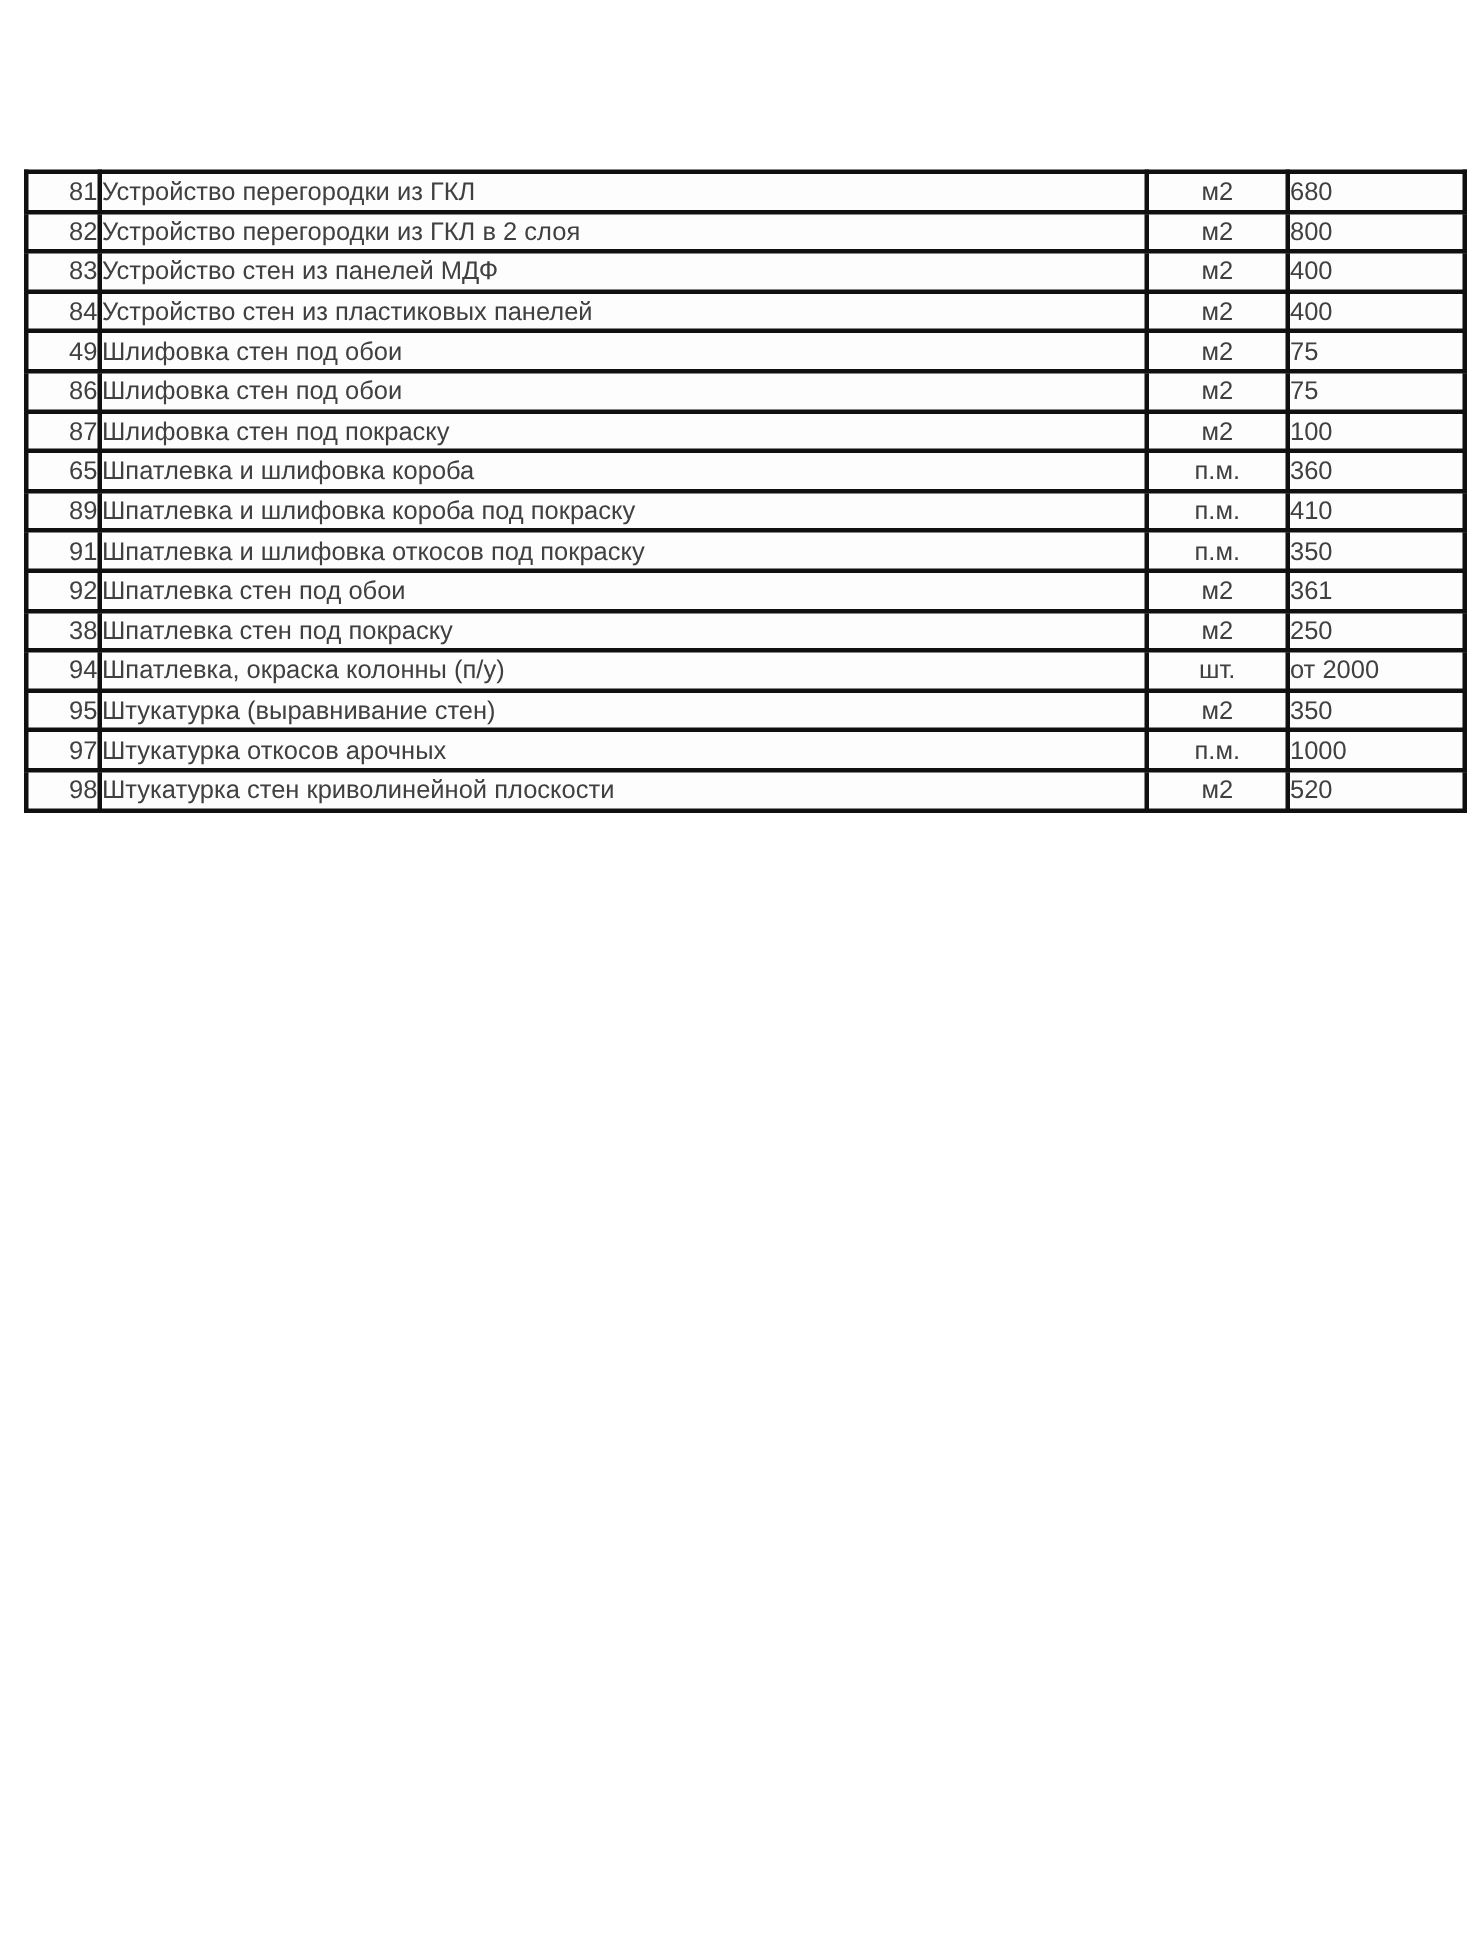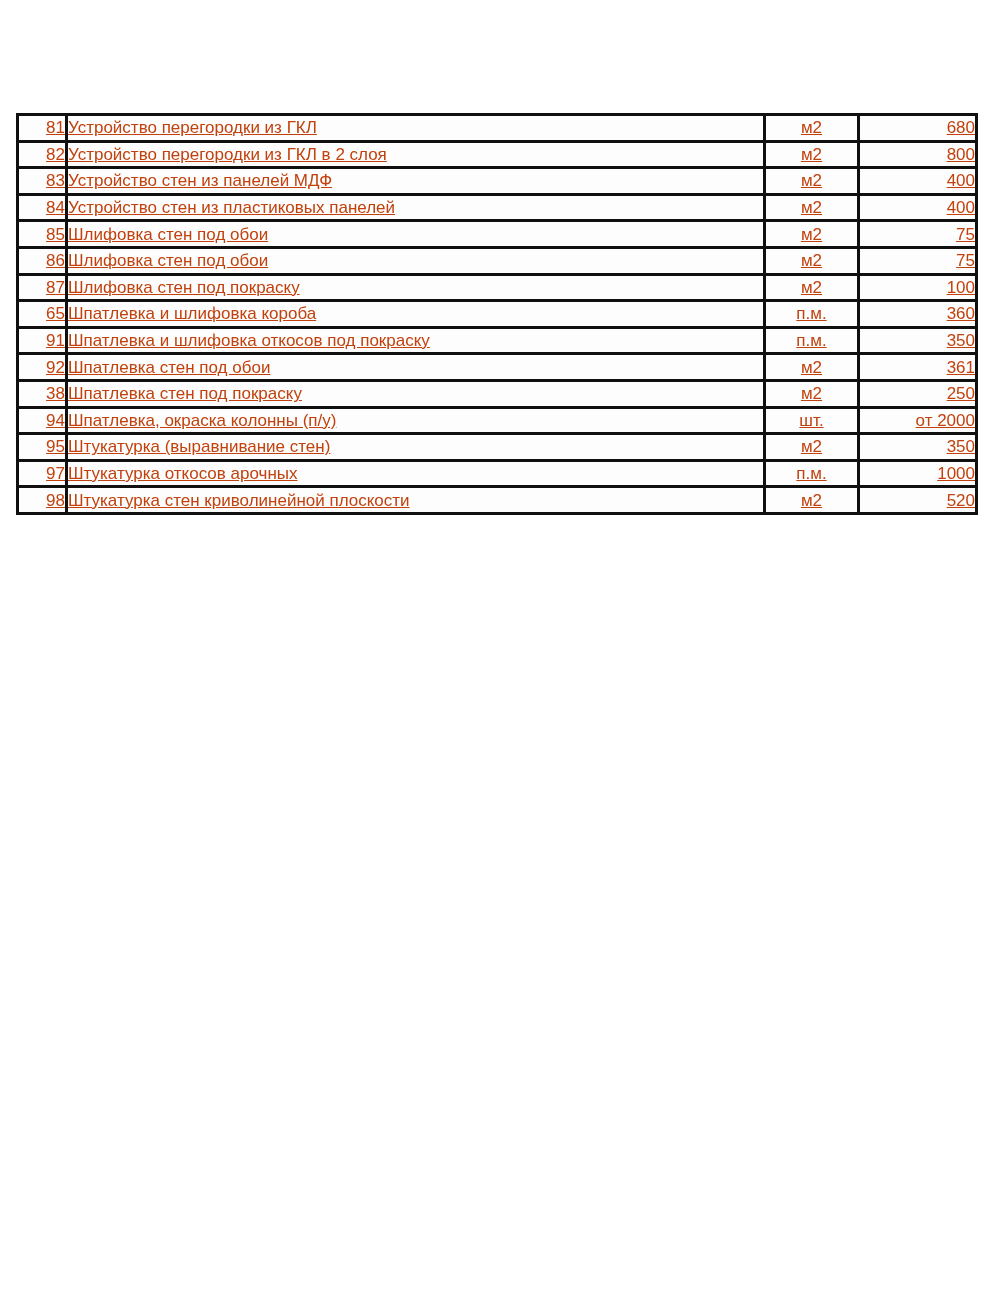--- a/index.html
+++ b/index.html
@@ -17,22 +17,21 @@
     overflow: hidden;
   }
   table.price-table {
     position: absolute;
     left: 16px;
     top: 113px;
     width: 959px;
     border-collapse: collapse;
     table-layout: fixed;
     font-size: 17px;
-    color: #c2410c;
-    text-decoration: underline;
+    color: #404040;
   }
   table.price-table td {
     border: 3px solid #101010;
     height: 23.6px;
     padding: 0;
     white-space: nowrap;
     overflow: hidden;
     background: #fdfdfd;
     line-height: 1;
   }
@@ -42,21 +41,21 @@
   }
   td.cell-desc {
     text-align: left;
     padding-left: 18px;
     margin-left: 24px;
   }
   td.cell-unit {
     text-align: center;
   }
   td.cell-price {
-    text-align: right;
+    text-align: left;
   }
 </style>
 </head>
 <body>
 
 <div class="page">
   <table class="price-table">
     <colgroup>
       <col style="width:49px">
       <col style="width:698px">
@@ -82,21 +81,21 @@
         <td class="cell-unit">м2</td>
         <td class="cell-price">400</td>
       </tr>
       <tr>
         <td class="cell-num">84</td>
         <td class="cell-desc">Устройство стен из пластиковых панелей</td>
         <td class="cell-unit">м2</td>
         <td class="cell-price">400</td>
       </tr>
       <tr>
-        <td class="cell-num">85</td>
+        <td class="cell-num">49</td>
         <td class="cell-desc">Шлифовка стен под обои</td>
         <td class="cell-unit">м2</td>
         <td class="cell-price">75</td>
       </tr>
       <tr>
         <td class="cell-num">86</td>
         <td class="cell-desc">Шлифовка стен под обои</td>
         <td class="cell-unit">м2</td>
         <td class="cell-price">75</td>
       </tr>
@@ -104,20 +103,26 @@
         <td class="cell-num">87</td>
         <td class="cell-desc">Шлифовка стен под покраску</td>
         <td class="cell-unit">м2</td>
         <td class="cell-price">100</td>
       </tr>
       <tr>
         <td class="cell-num">65</td>
         <td class="cell-desc">Шпатлевка и шлифовка короба</td>
         <td class="cell-unit">п.м.</td>
         <td class="cell-price">360</td>
+      </tr>
+      <tr>
+        <td class="cell-num">89</td>
+        <td class="cell-desc">Шпатлевка и шлифовка короба под покраску</td>
+        <td class="cell-unit">п.м.</td>
+        <td class="cell-price">410</td>
       </tr>
       <tr>
         <td class="cell-num">91</td>
         <td class="cell-desc">Шпатлевка и шлифовка откосов под покраску</td>
         <td class="cell-unit">п.м.</td>
         <td class="cell-price">350</td>
       </tr>
       <tr>
         <td class="cell-num">92</td>
         <td class="cell-desc">Шпатлевка стен под обои</td>

